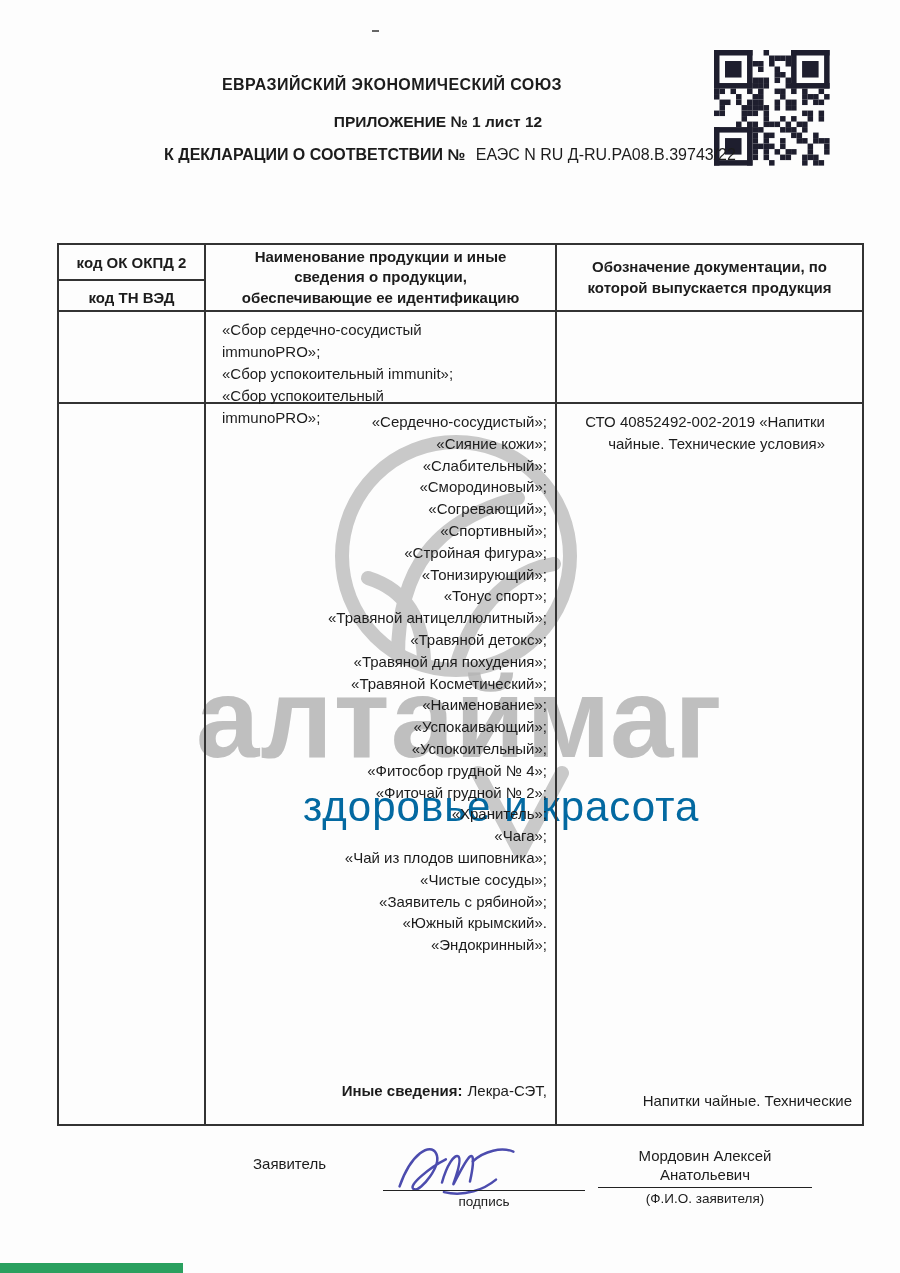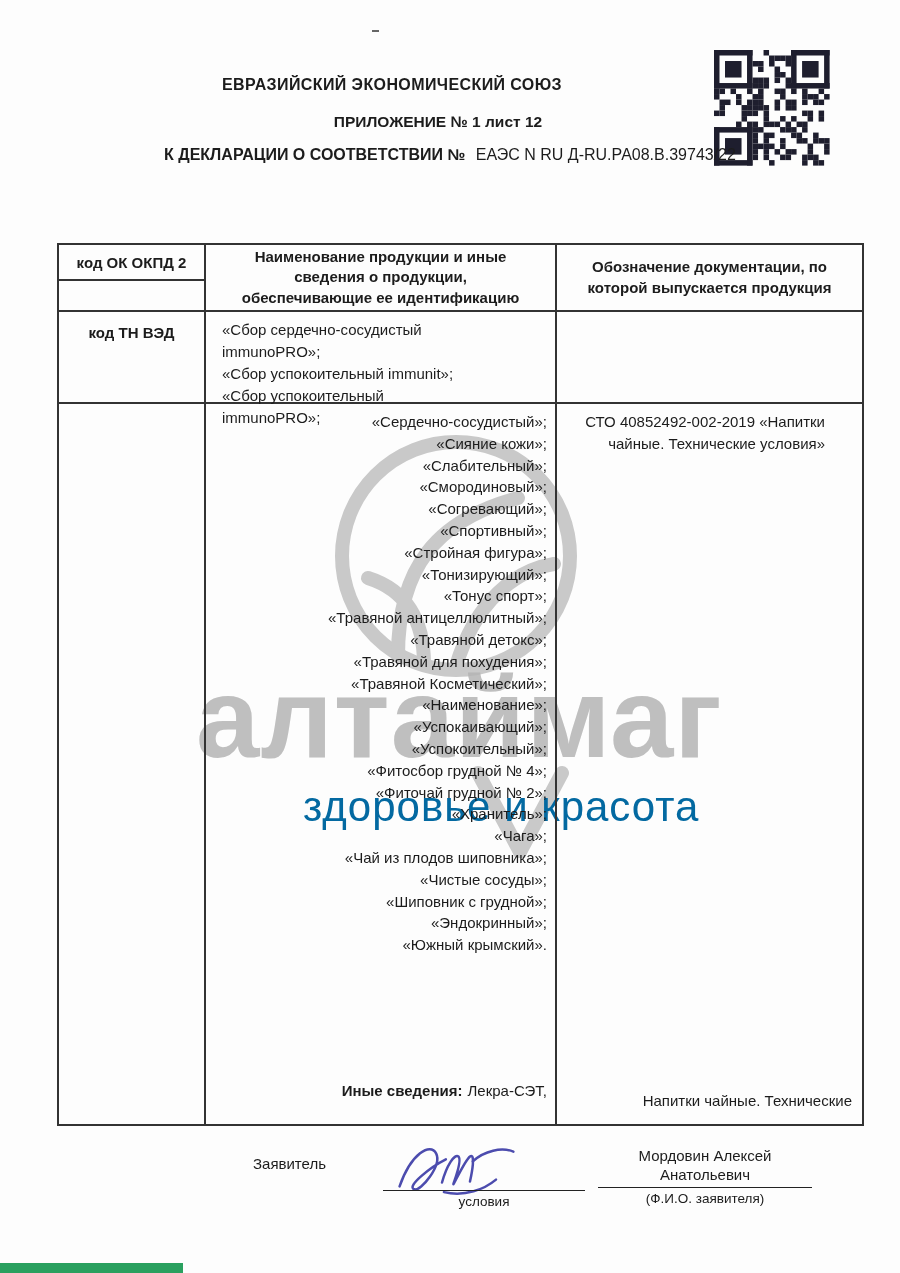--- a/index.html
+++ b/index.html
@@ -29,21 +29,21 @@
   .h3-number{font-weight:normal;margin-left:6px;}
   .scan-dash{position:absolute;left:372px;top:30px;width:7px;height:2px;background:#666;z-index:2;}
   
   .qr{position:absolute;left:713px;top:50px;width:118px;height:116px;z-index:1;}
   
   .doc-table{
     position:absolute;left:57px;top:243px;width:803px;height:879px;z-index:2;
     display:grid;grid-template-columns:147px 351px 305px;grid-template-rows:67px 92px 1fr;
     border:2px solid #333;
   }
-  .cell{border-right:2px solid #333;border-bottom:2px solid #333;box-sizing:border-box;gap:35px;}
+  .cell{border-right:2px solid #333;border-bottom:2px solid #333;box-sizing:border-box;}
   .cell.cr{border-right:none;}
   .cell.cb{border-bottom:none;text-align:right;}
   .head{font-weight:bold;font-size:15px;text-align:center;display:flex;flex-direction:column;justify-content:center;align-items:center;line-height:1.35;}
   .c1h{padding:0;justify-content:flex-start;}
   .c1-top{width:100%;padding:8px 4px 6px;border-bottom:2px solid #333;box-sizing:border-box;}
   .c1-bottom{width:100%;padding:7px 4px;}
   .head-inner{max-width:300px;}
   .head-inner.c2w{max-width:292px;}
   .head-inner.c3w{max-width:292px;}
   .products{font-size:15px;line-height:22px;padding:7px 8px 4px 16px;box-sizing:border-box;}
@@ -287,44 +287,44 @@
           <div>«Травяной Косметический»;</div>
           <div>«Наименование»;</div>
           <div>«Успокаивающий»;</div>
           <div>«Успокоительный»;</div>
           <div>«Фитосбор грудной № 4»;</div>
           <div>«Фиточай грудной № 2»;</div>
           <div>«Хранитель»;</div>
           <div>«Чага»;</div>
           <div>«Чай из плодов шиповника»;</div>
           <div>«Чистые сосуды»;</div>
-          <div>«Шиповник с грудной»;</div>
+          <div>«Заявитель с рябиной»;</div>
+          <div>«Южный крымский».</div>
           <div>«Эндокринный»;</div>
-          <div>«Южный крымский».</div>
         </div>
       <div class="other-info">
         <span class="b">Иные сведения:</span><span>Лекра-СЭТ,</span>
       </div>
     </div>
     <div class="cell cr cb c3cell col">
       <div class="sto">СТО 40852492-002-2019 «Напитки чайные. Технические условия»</div>
       <div class="doc-bottom">Напитки чайные. Технические</div>
     </div>
   </div>
 
   <div class="foot">
     <span class="applicant">Заявитель</span>
     <svg class="sig-img" viewBox="0 0 140 64" fill="none" stroke="#4c4cae" stroke-width="2.6" stroke-linecap="round">
       <path d="M12 50 C24 16 44 4 50 16 C56 28 34 56 27 53 C19 50 44 30 60 22"></path>
       <path d="M56 46 C61 28 69 16 73 19 C77 23 70 41 68 47 C66 53 79 24 85 19 C91 15 87 36 85 45"></path>
       <path d="M88 24 C100 13 118 9 130 14"></path>
       <path d="M58 56 C80 61 100 53 112 43"></path>
     </svg>
     <div class="sig-line"></div>
-    <div class="sig-caption">условия</div>
+    <div class="sig-caption">подпись</div>
     <div class="name-block">
       <div>Мордовин Алексей</div>
       <div>Анатольевич</div>
       <div class="name-line"></div>
       <div class="name-caption">(Ф.И.О. заявителя)</div>
     </div>
   </div>
 
   <div class="green-strip"></div>
 </div>

